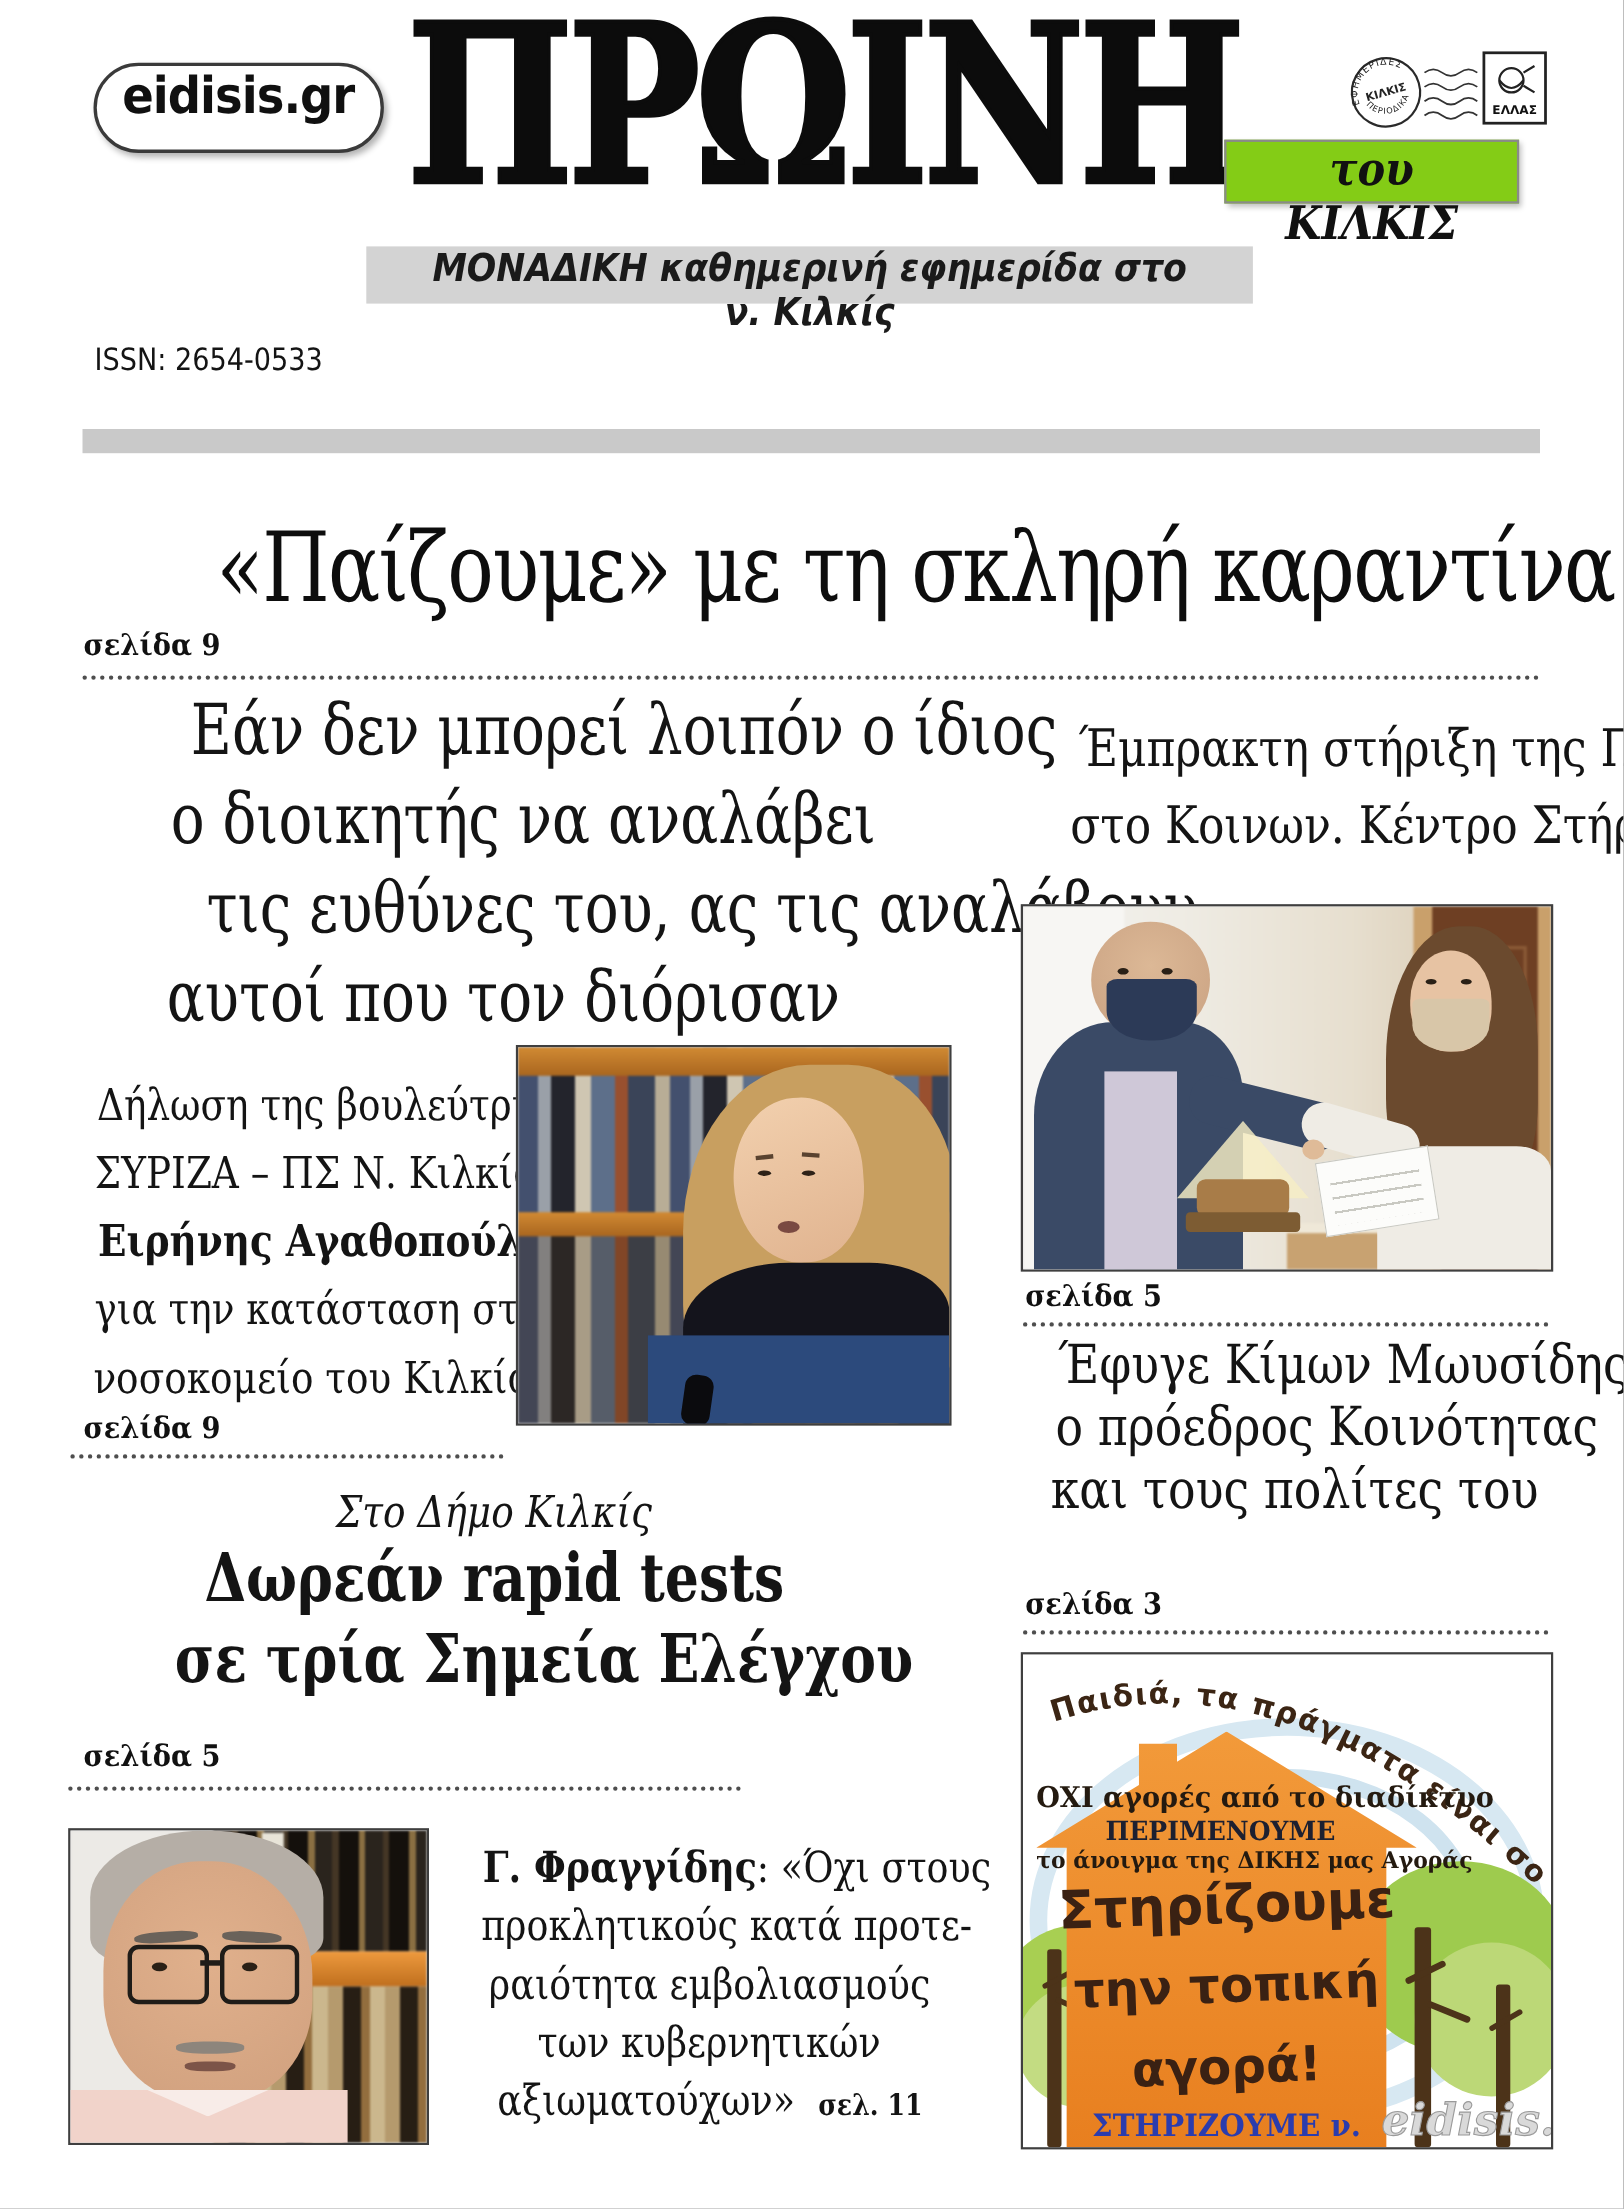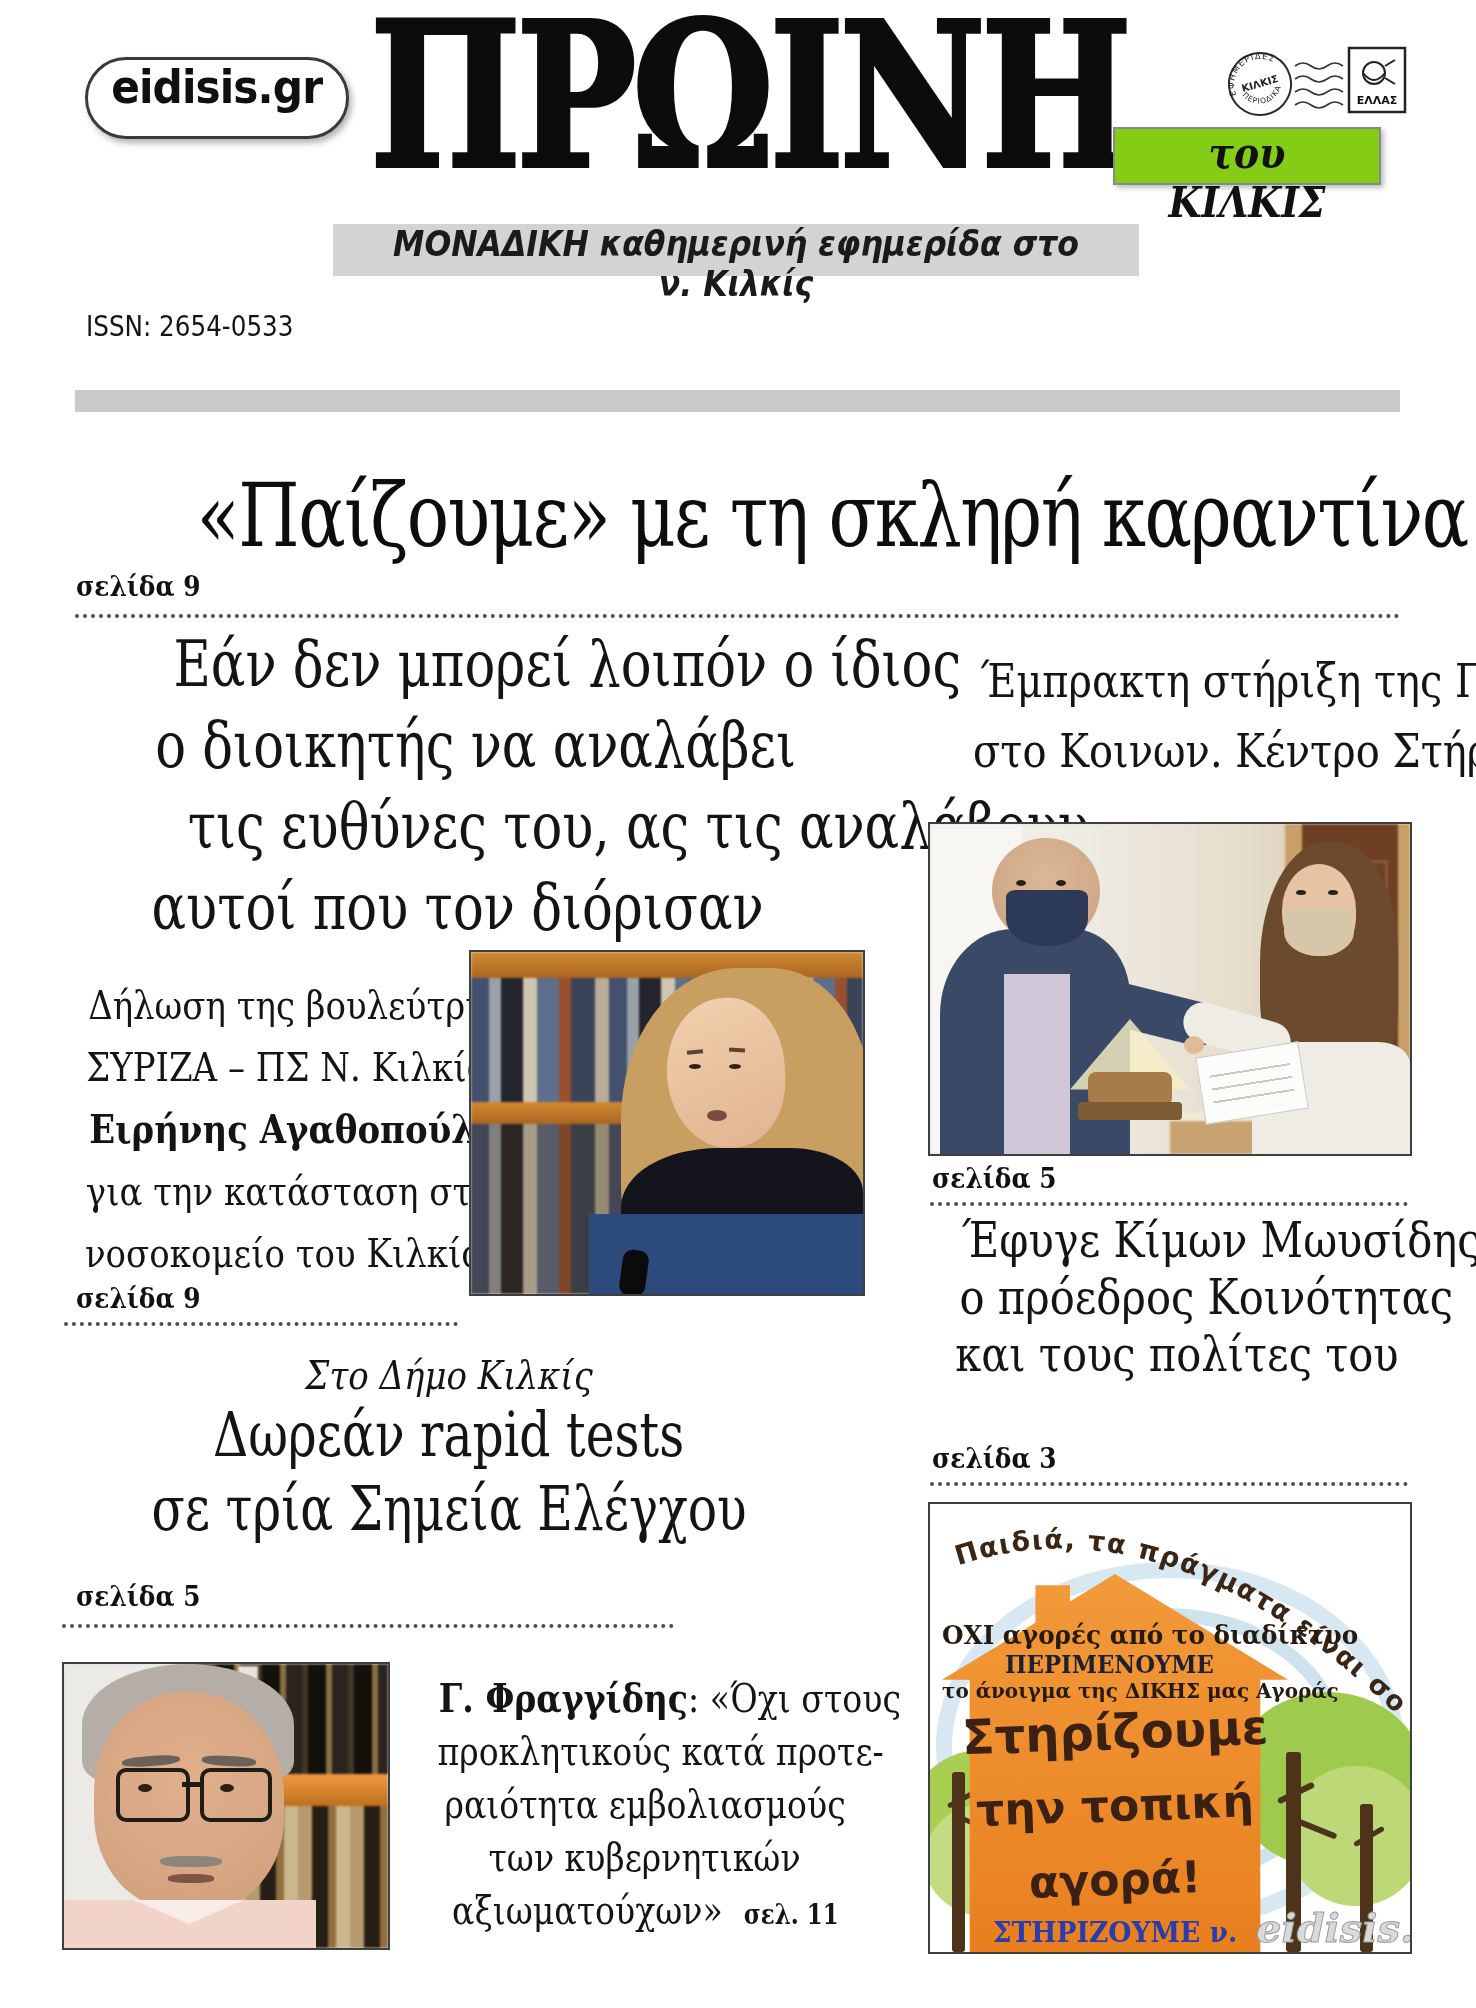--- a/index.html
+++ b/index.html
@@ -50,21 +50,21 @@
   #supp-hl div{height:70px;line-height:70px;}
   #supp-hl span{font-size:47px;--sx:.85;}
   
   #moys-hl{left:916px;top:1212px;width:500px;}
   #moys-hl div{height:57px;line-height:57px;}
   #moys-hl span{font-size:49px;--sx:.85;}
   
   #rapid-kick{left:75px;top:1352px;width:748px;}
   #rapid-kick span{font-size:40px;line-height:46px;--sx:.85;}
   #rapid-hl{left:75px;top:1398px;width:748px;}
-  #rapid-hl div{height:74px;line-height:74px;}
+  #rapid-hl div{height:74px;line-height:74px;font-weight:bold;}
   #rapid-hl span{font-size:61px;}
   
   #frag-txt{left:398px;top:1672px;width:494px;}
   #frag-txt div{height:53px;line-height:53px;}
   #frag-txt span{font-size:39px;--sx:.85;}
   #frag-txt .pageref-inline{font:bold 27px "DejaVu Serif",serif;}
   
   .photo{position:absolute;overflow:hidden;border:2px solid #3f3f3f;background:#ddd;}
   .photo .bgwrap{position:absolute;inset:0;filter:blur(1.2px);}
   .ph{position:absolute;}

